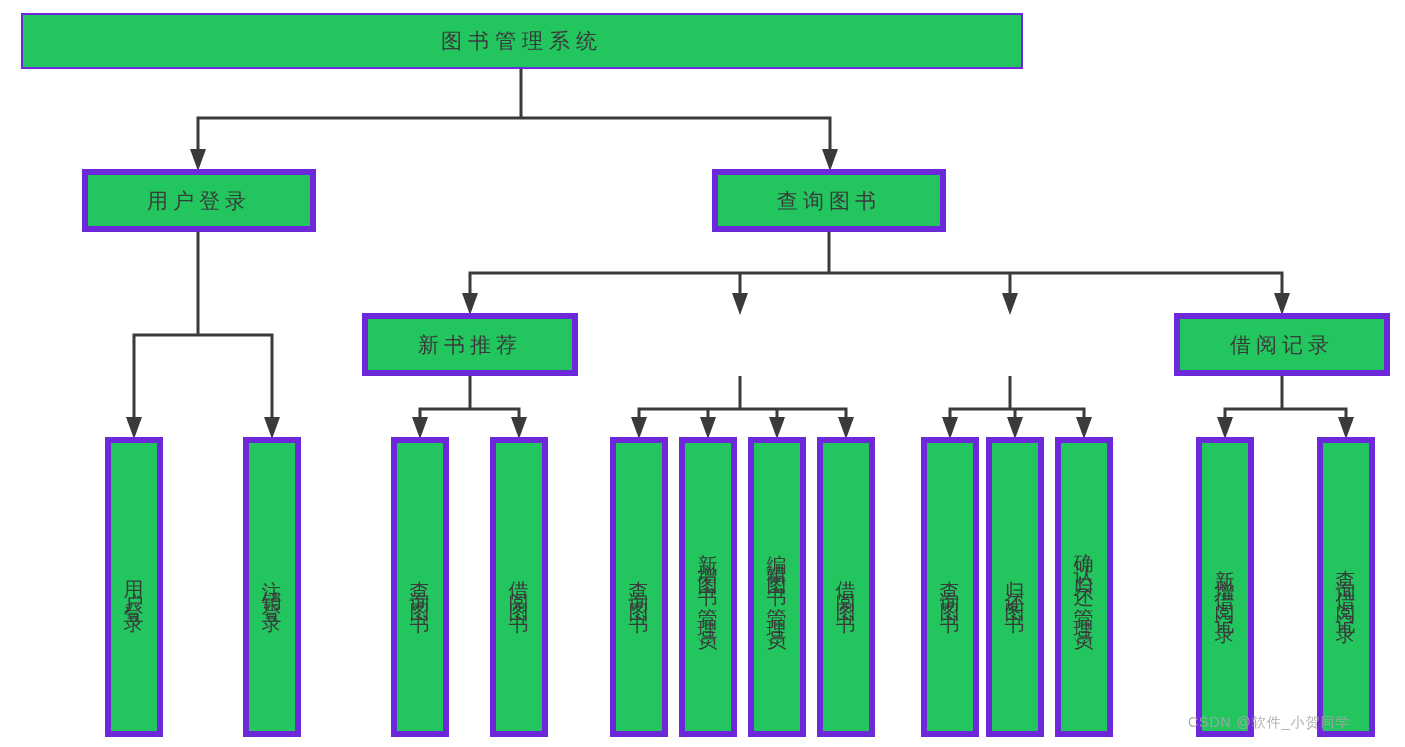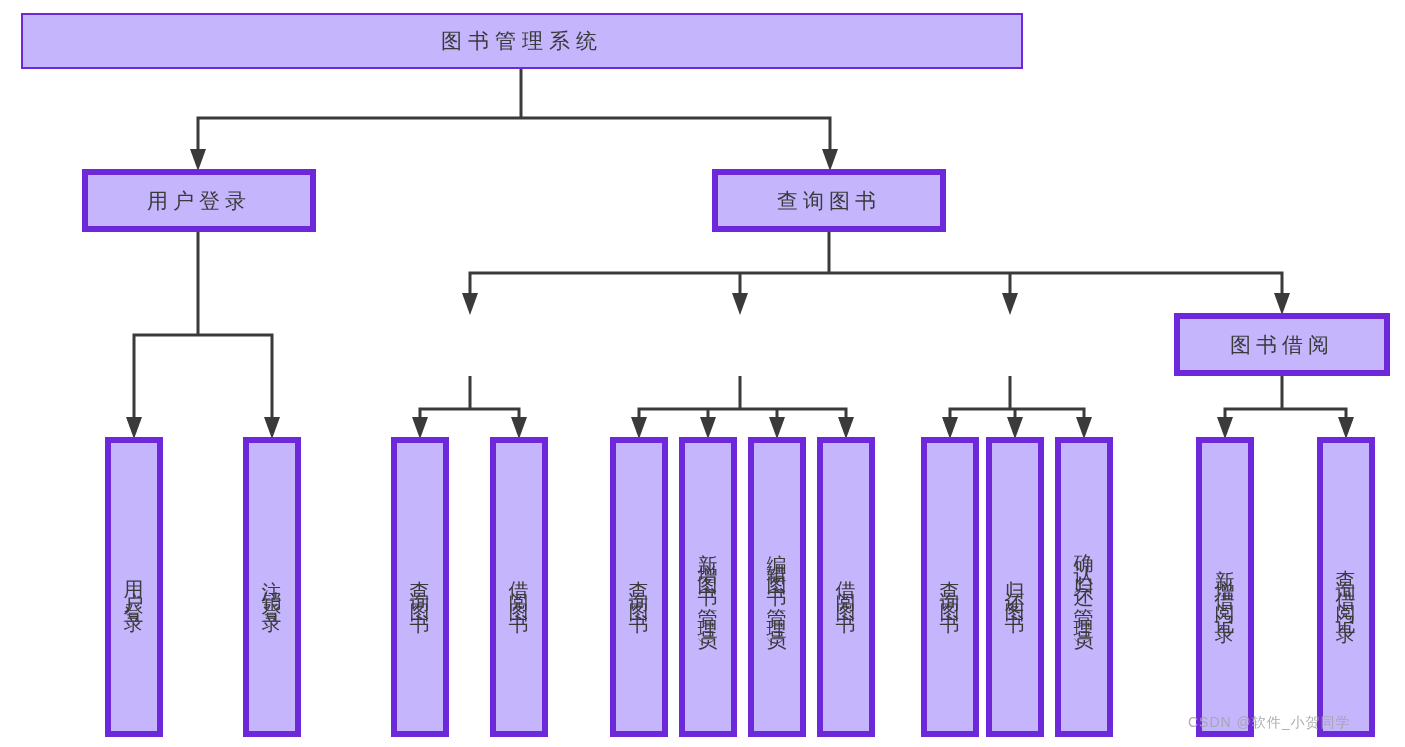--- a/index.html
+++ b/index.html
@@ -8,21 +8,21 @@
     background:#ffffff;
     font-family:"Liberation Sans","DejaVu Sans",sans-serif;
     position:relative;overflow:hidden;
   }
   #stage{position:absolute;left:0;top:0;width:1405px;height:747px;}
   svg.wires{position:absolute;left:0;top:0;z-index:1;}
   .box{
     position:absolute;
     box-sizing:border-box;
     border:6px solid #6d28d9;
-    background:#c4b5fd;
+    background:#22c55e;
     display:flex;align-items:center;justify-content:center;
     color:#3a3a3a;
     z-index:2;
   }
   .root{
     left:21px;top:13px;width:1002px;height:56px;
     border-width:2.5px;
     font-size:21px;letter-spacing:6px;
   }
   .lvl{
@@ -111,22 +111,25 @@
     <span class="lbl">图书管理系统</span>
   </div>
 
   <div class="box lvl" style="left:82px">
     <span class="lbl">用户登录</span>
   </div>
   <div class="box lvl" style="left:712px">
     <span class="lbl">查询图书</span>
   </div>
 
+  <div class="box sec" style="left:362px">
+    <span class="lbl">新书推荐</span>
+  </div>
   <div class="box sec" style="left:1174px">
-    <span class="lbl">图书借阅</span>
+    <span class="lbl">借阅记录</span>
   </div>
 
   <div class="box leaf" style="left:105px">
     <span>用户登录</span>
   </div>
   <div class="box leaf" style="left:243px">
     <span>注销登录</span>
   </div>
 
   <div class="box leaf" style="left:391px">

